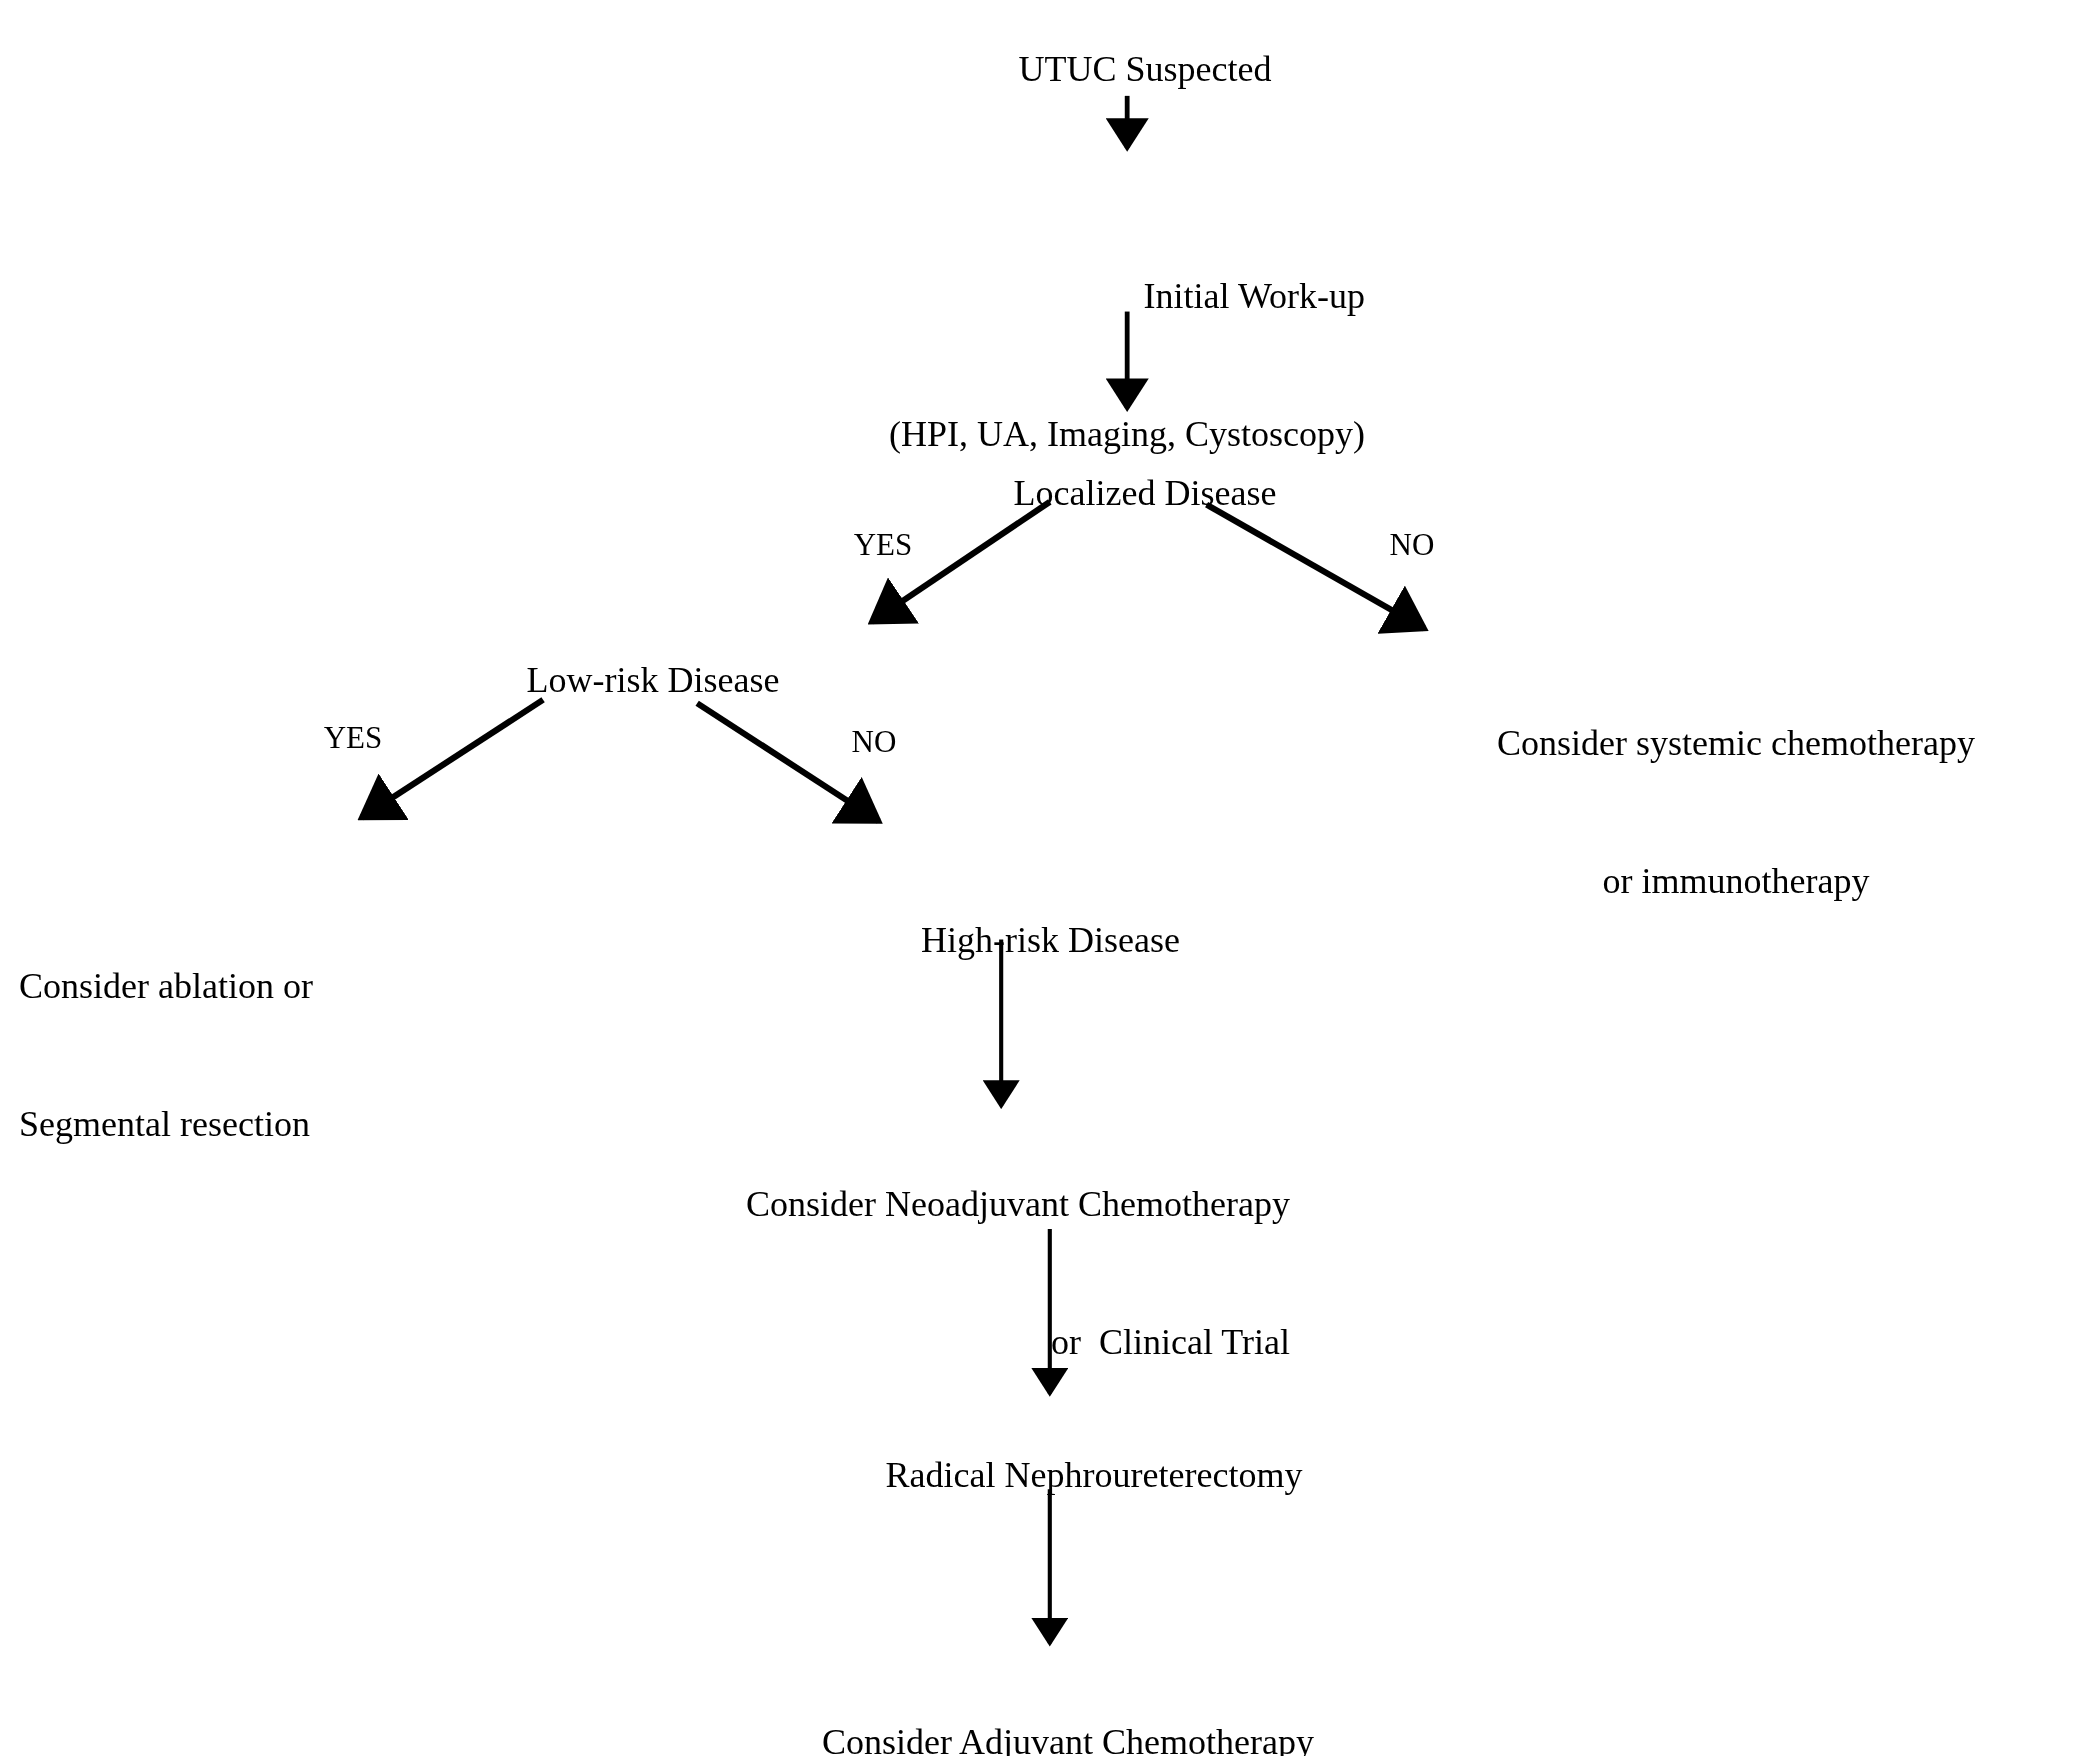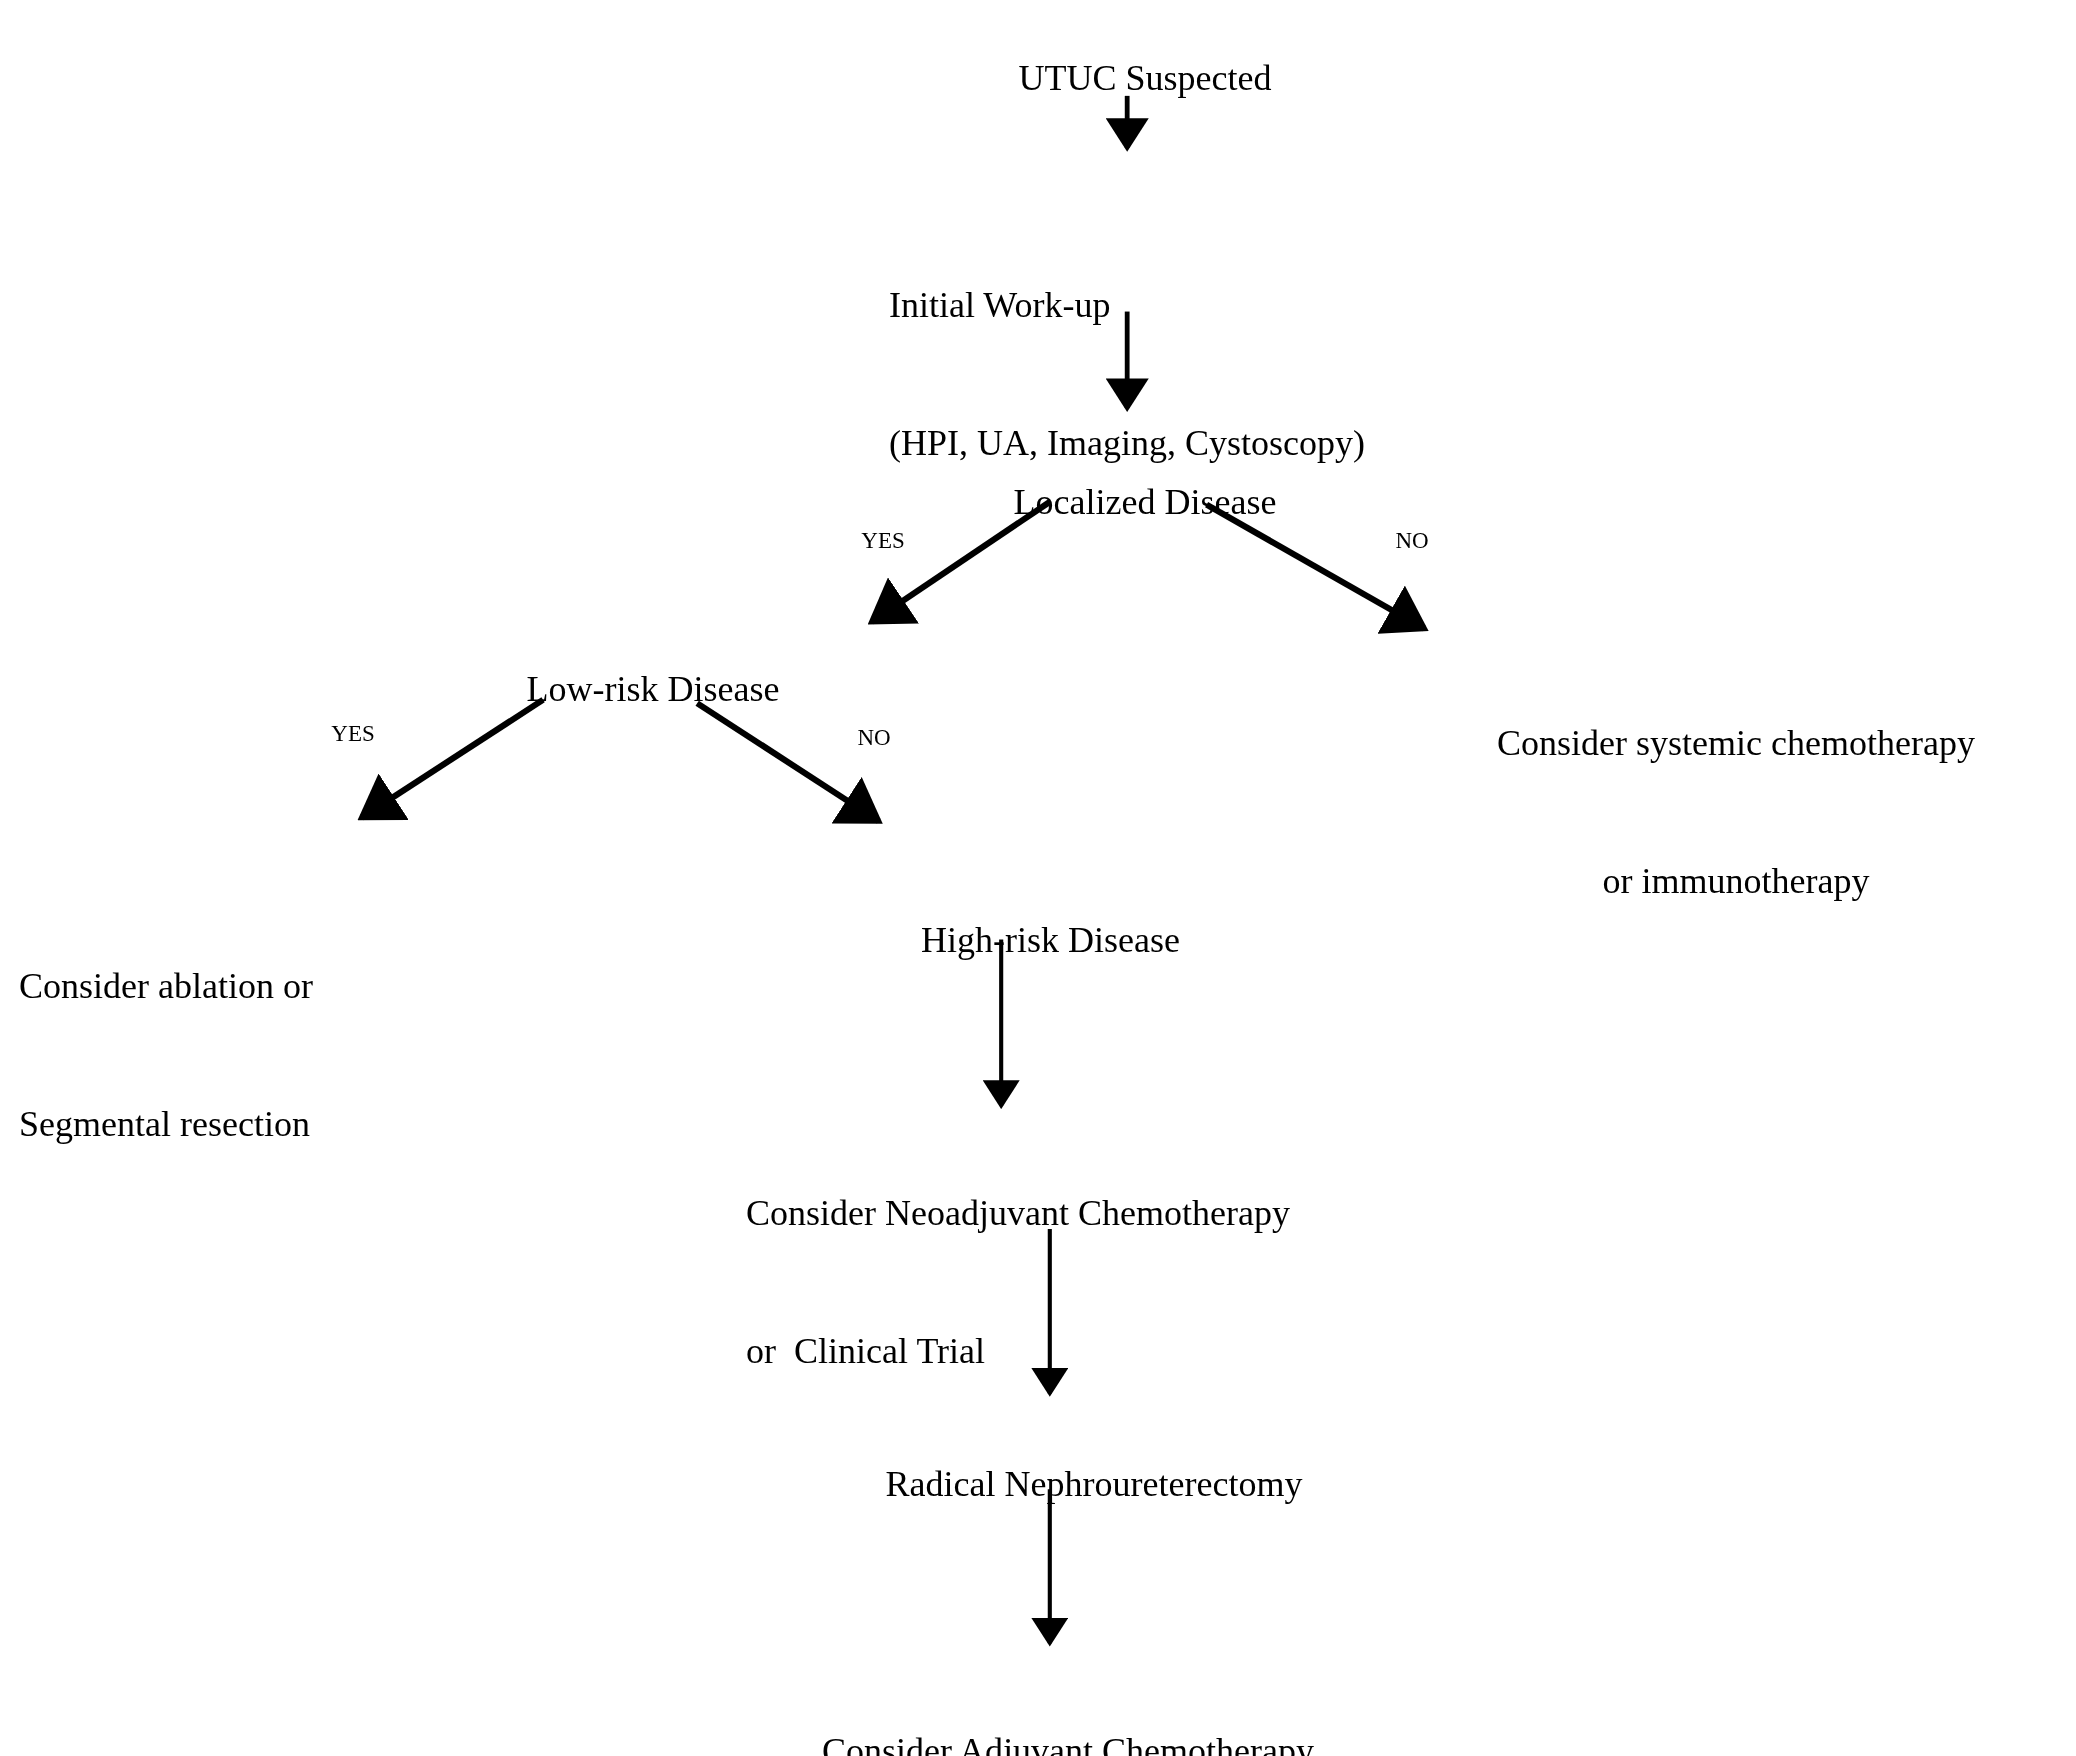--- a/index.html
+++ b/index.html
@@ -19,30 +19,29 @@
   }
   .node {
     position: absolute;
     font-size: 36px;
     line-height: 1.28;
     color: #000000;
     white-space: pre;
     letter-spacing: 0px;
   }
   .node.center {
-    text-align: left;
+    text-align: right;
     transform: translateX(-50%);
-    margin-top: 9px;
   }
   .node.left {
     text-align: left;
   }
   .edge-label {
     position: absolute;
-    font-size: 23px;
+    font-size: 31px;
     line-height: 1;
     color: #000000;
     white-space: pre;
     text-align: center;
     transform: translateX(-50%);
   }
   #edges {
     position: absolute;
     left: 0;
     top: 0;

